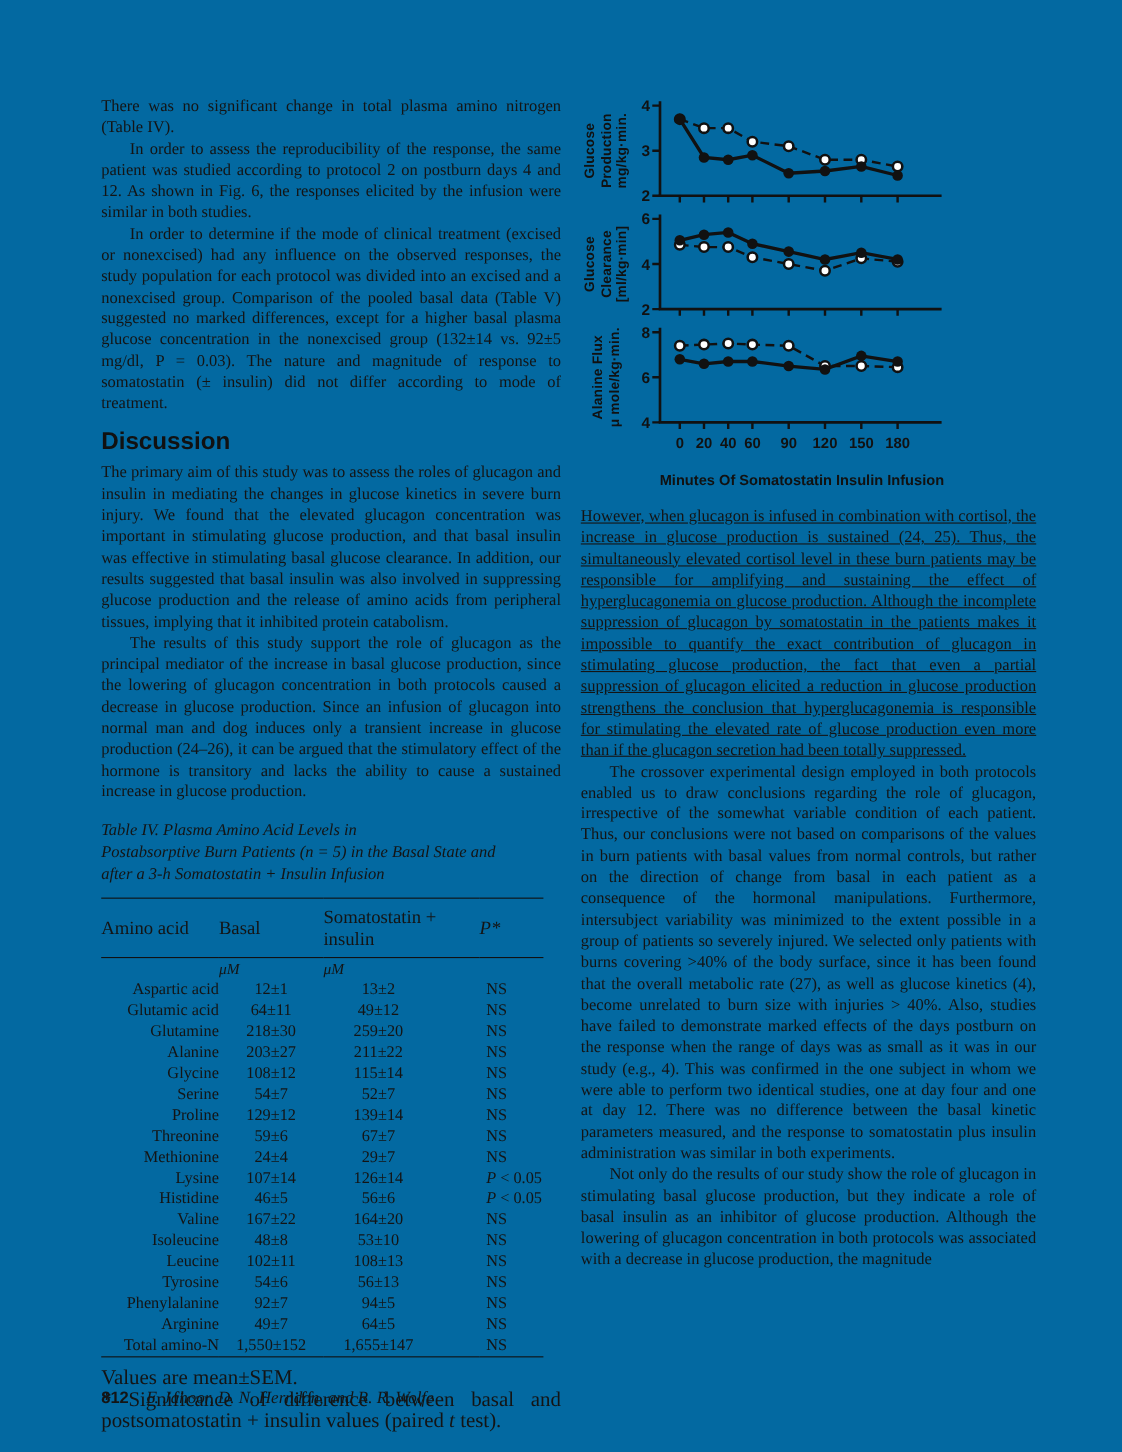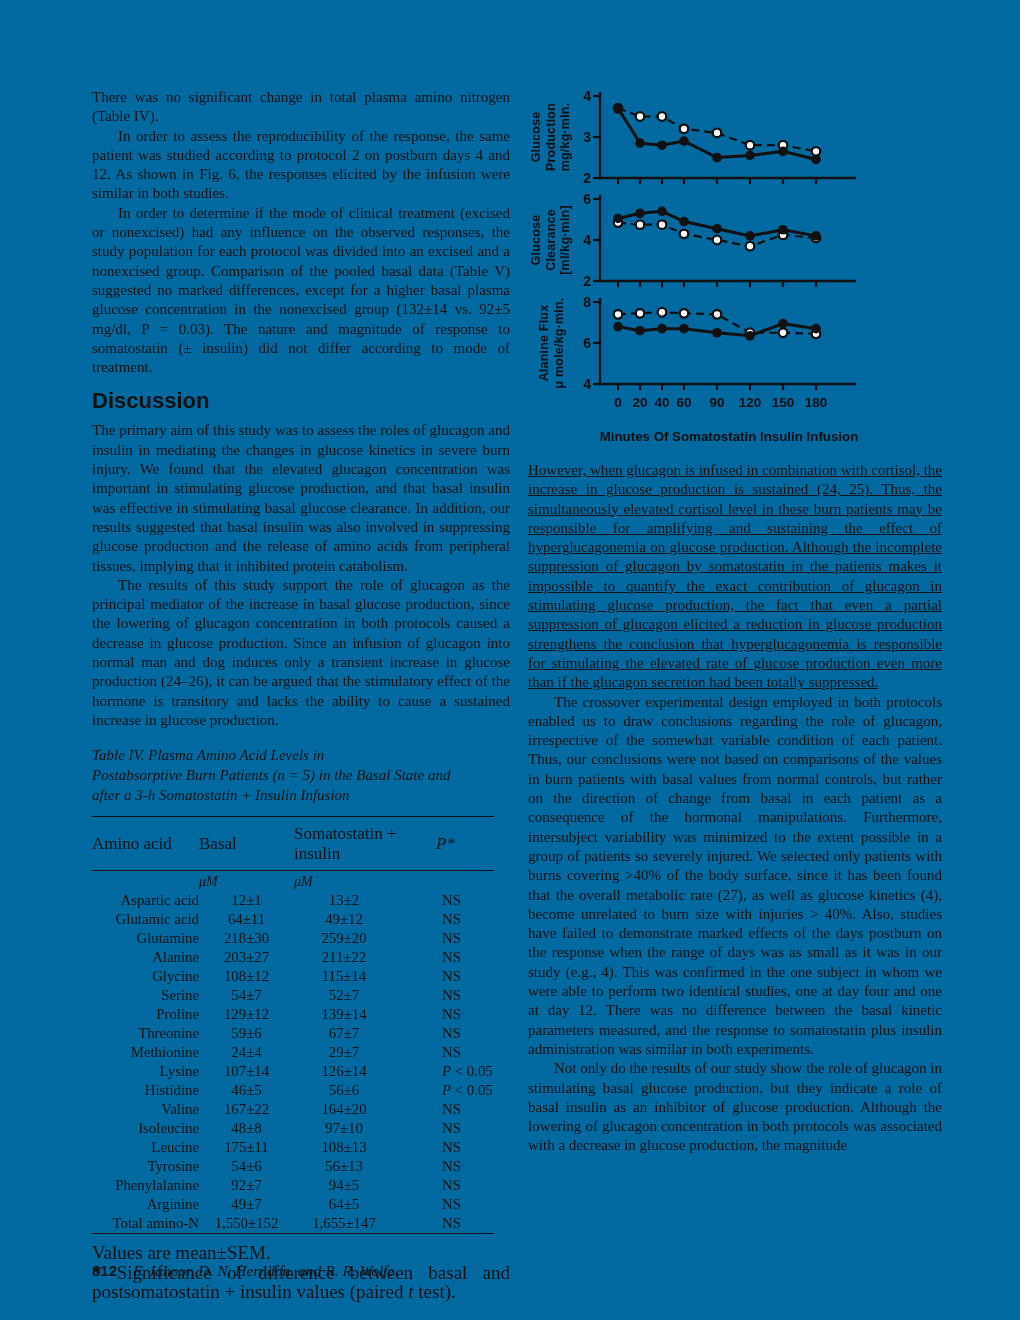--- a/index.html
+++ b/index.html
@@ -175,26 +175,26 @@
           </tr>
           <tr>
             <td>Valine</td>
             <td>167±22</td>
             <td>164±20</td>
             <td>NS</td>
           </tr>
           <tr>
             <td>Isoleucine</td>
             <td>48±8</td>
-            <td>97±10</td>
+            <td>53±10</td>
             <td>NS</td>
           </tr>
           <tr>
             <td>Leucine</td>
-            <td>175±11</td>
+            <td>102±11</td>
             <td>108±13</td>
             <td>NS</td>
           </tr>
           <tr>
             <td>Tyrosine</td>
             <td>54±6</td>
             <td>56±13</td>
             <td>NS</td>
           </tr>
           <tr>

